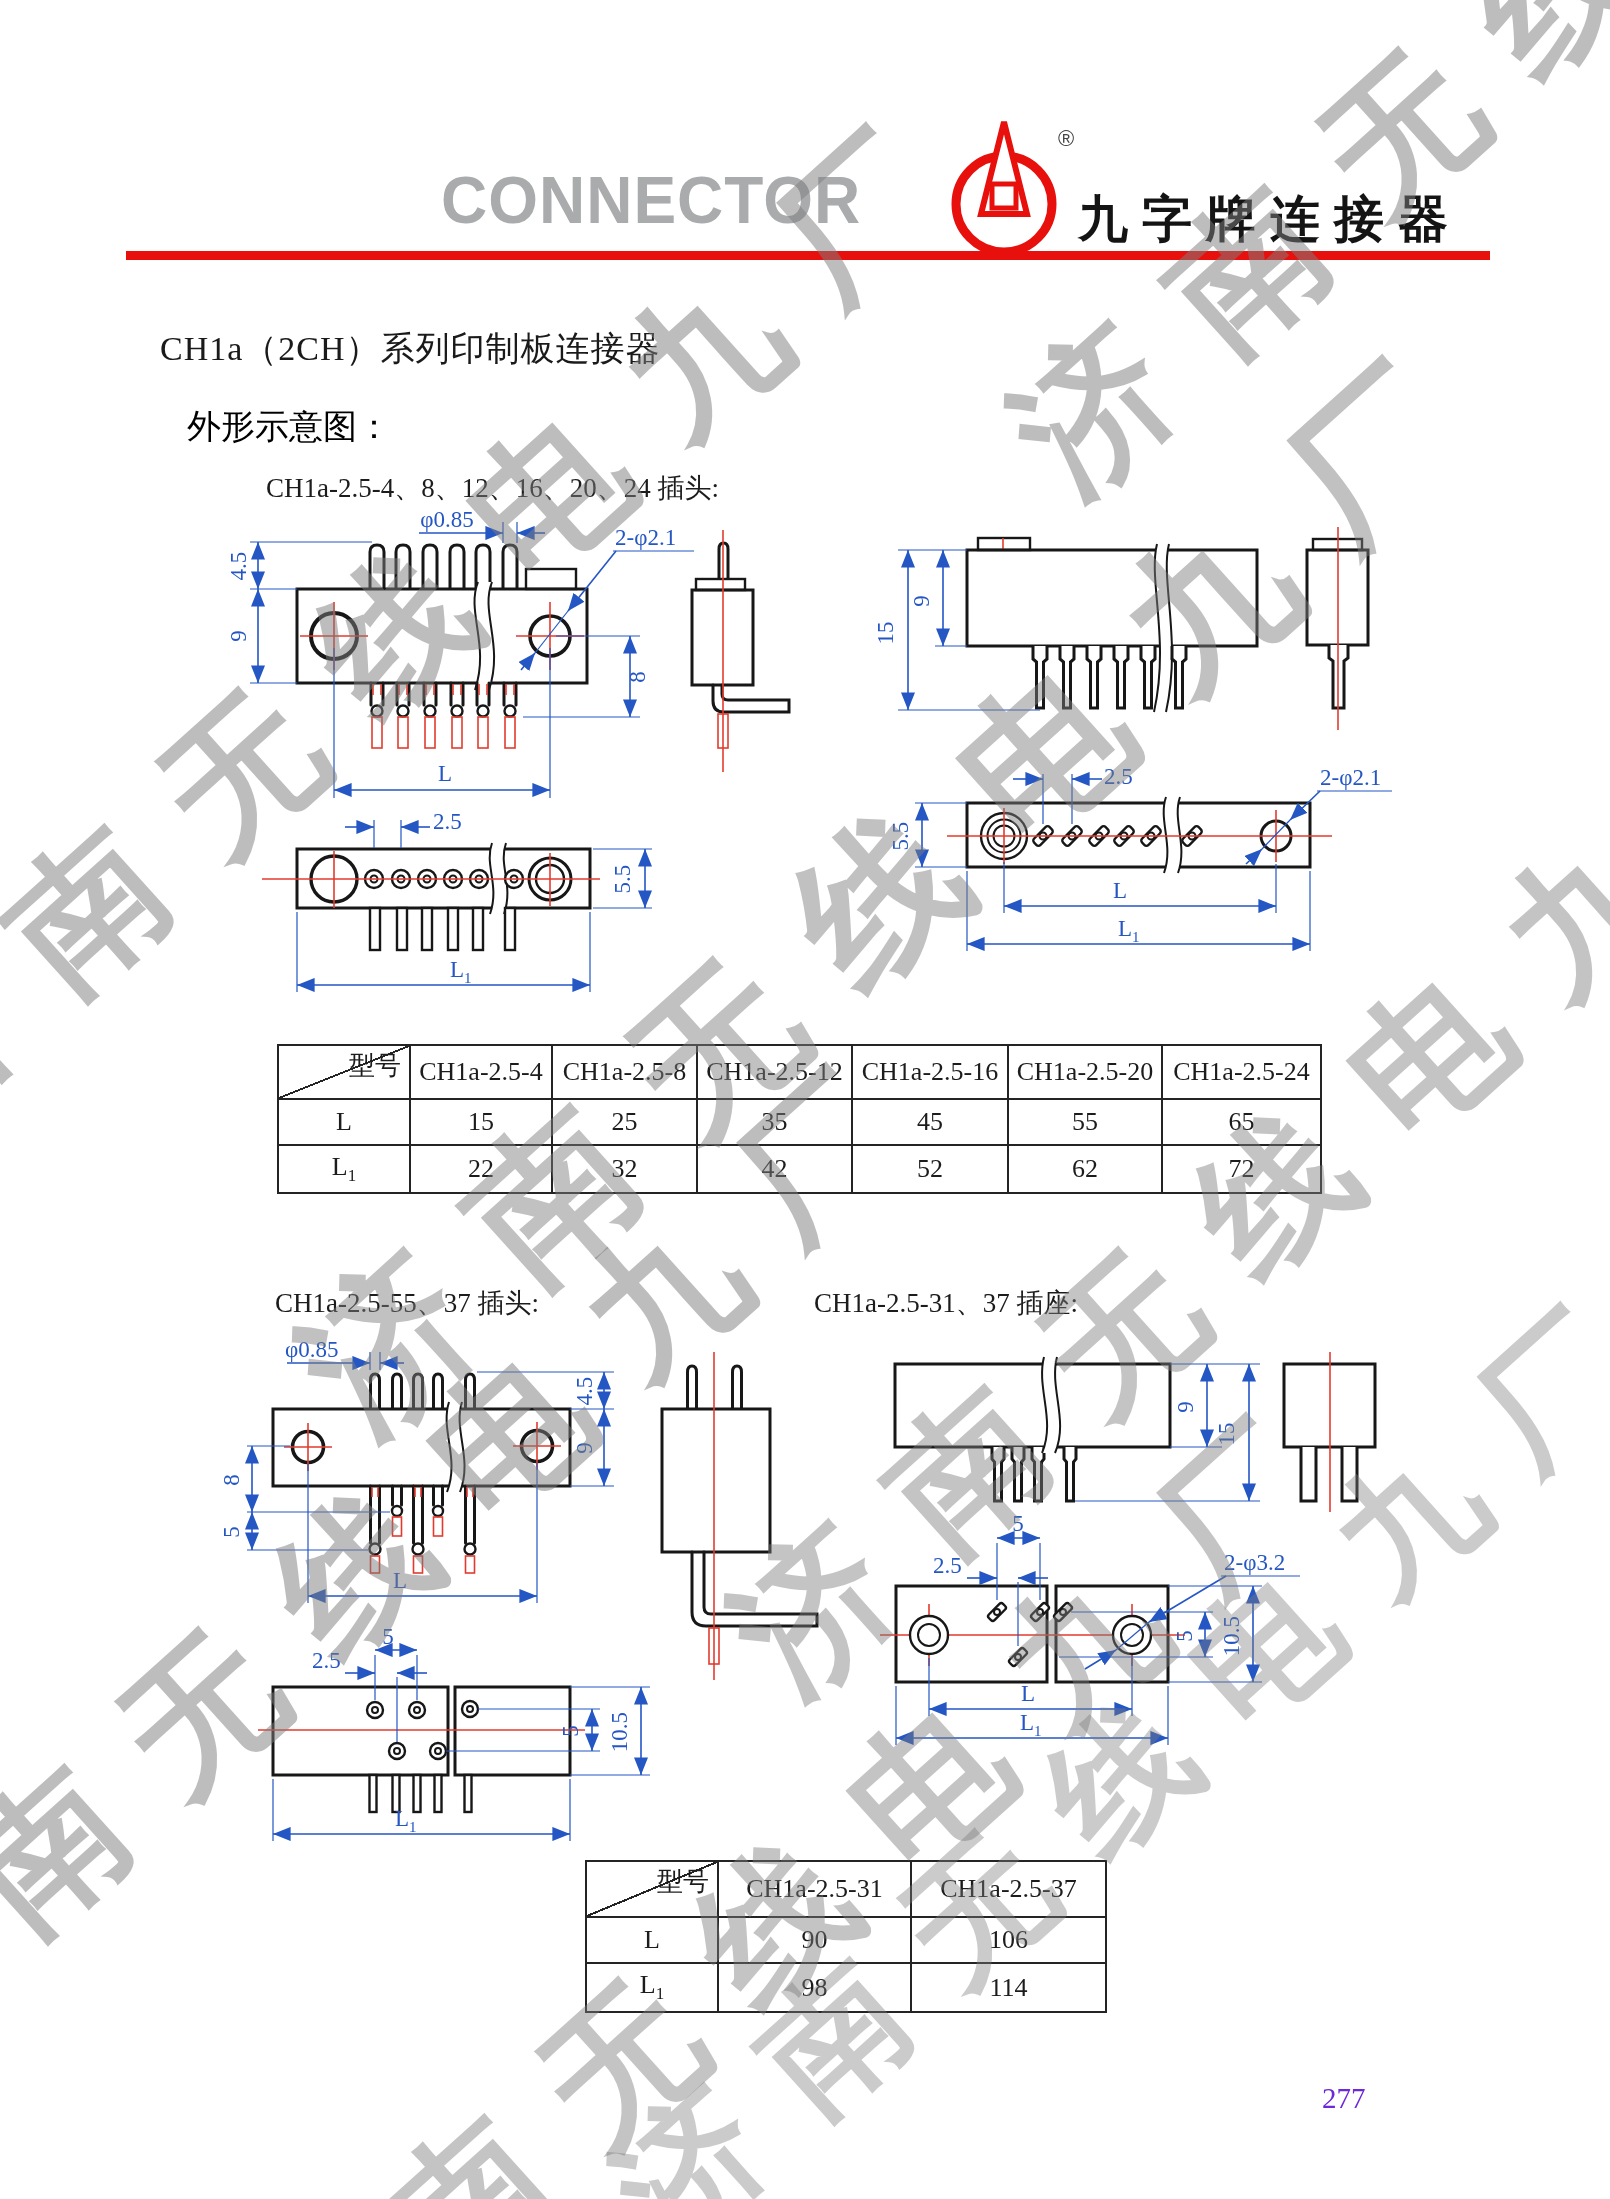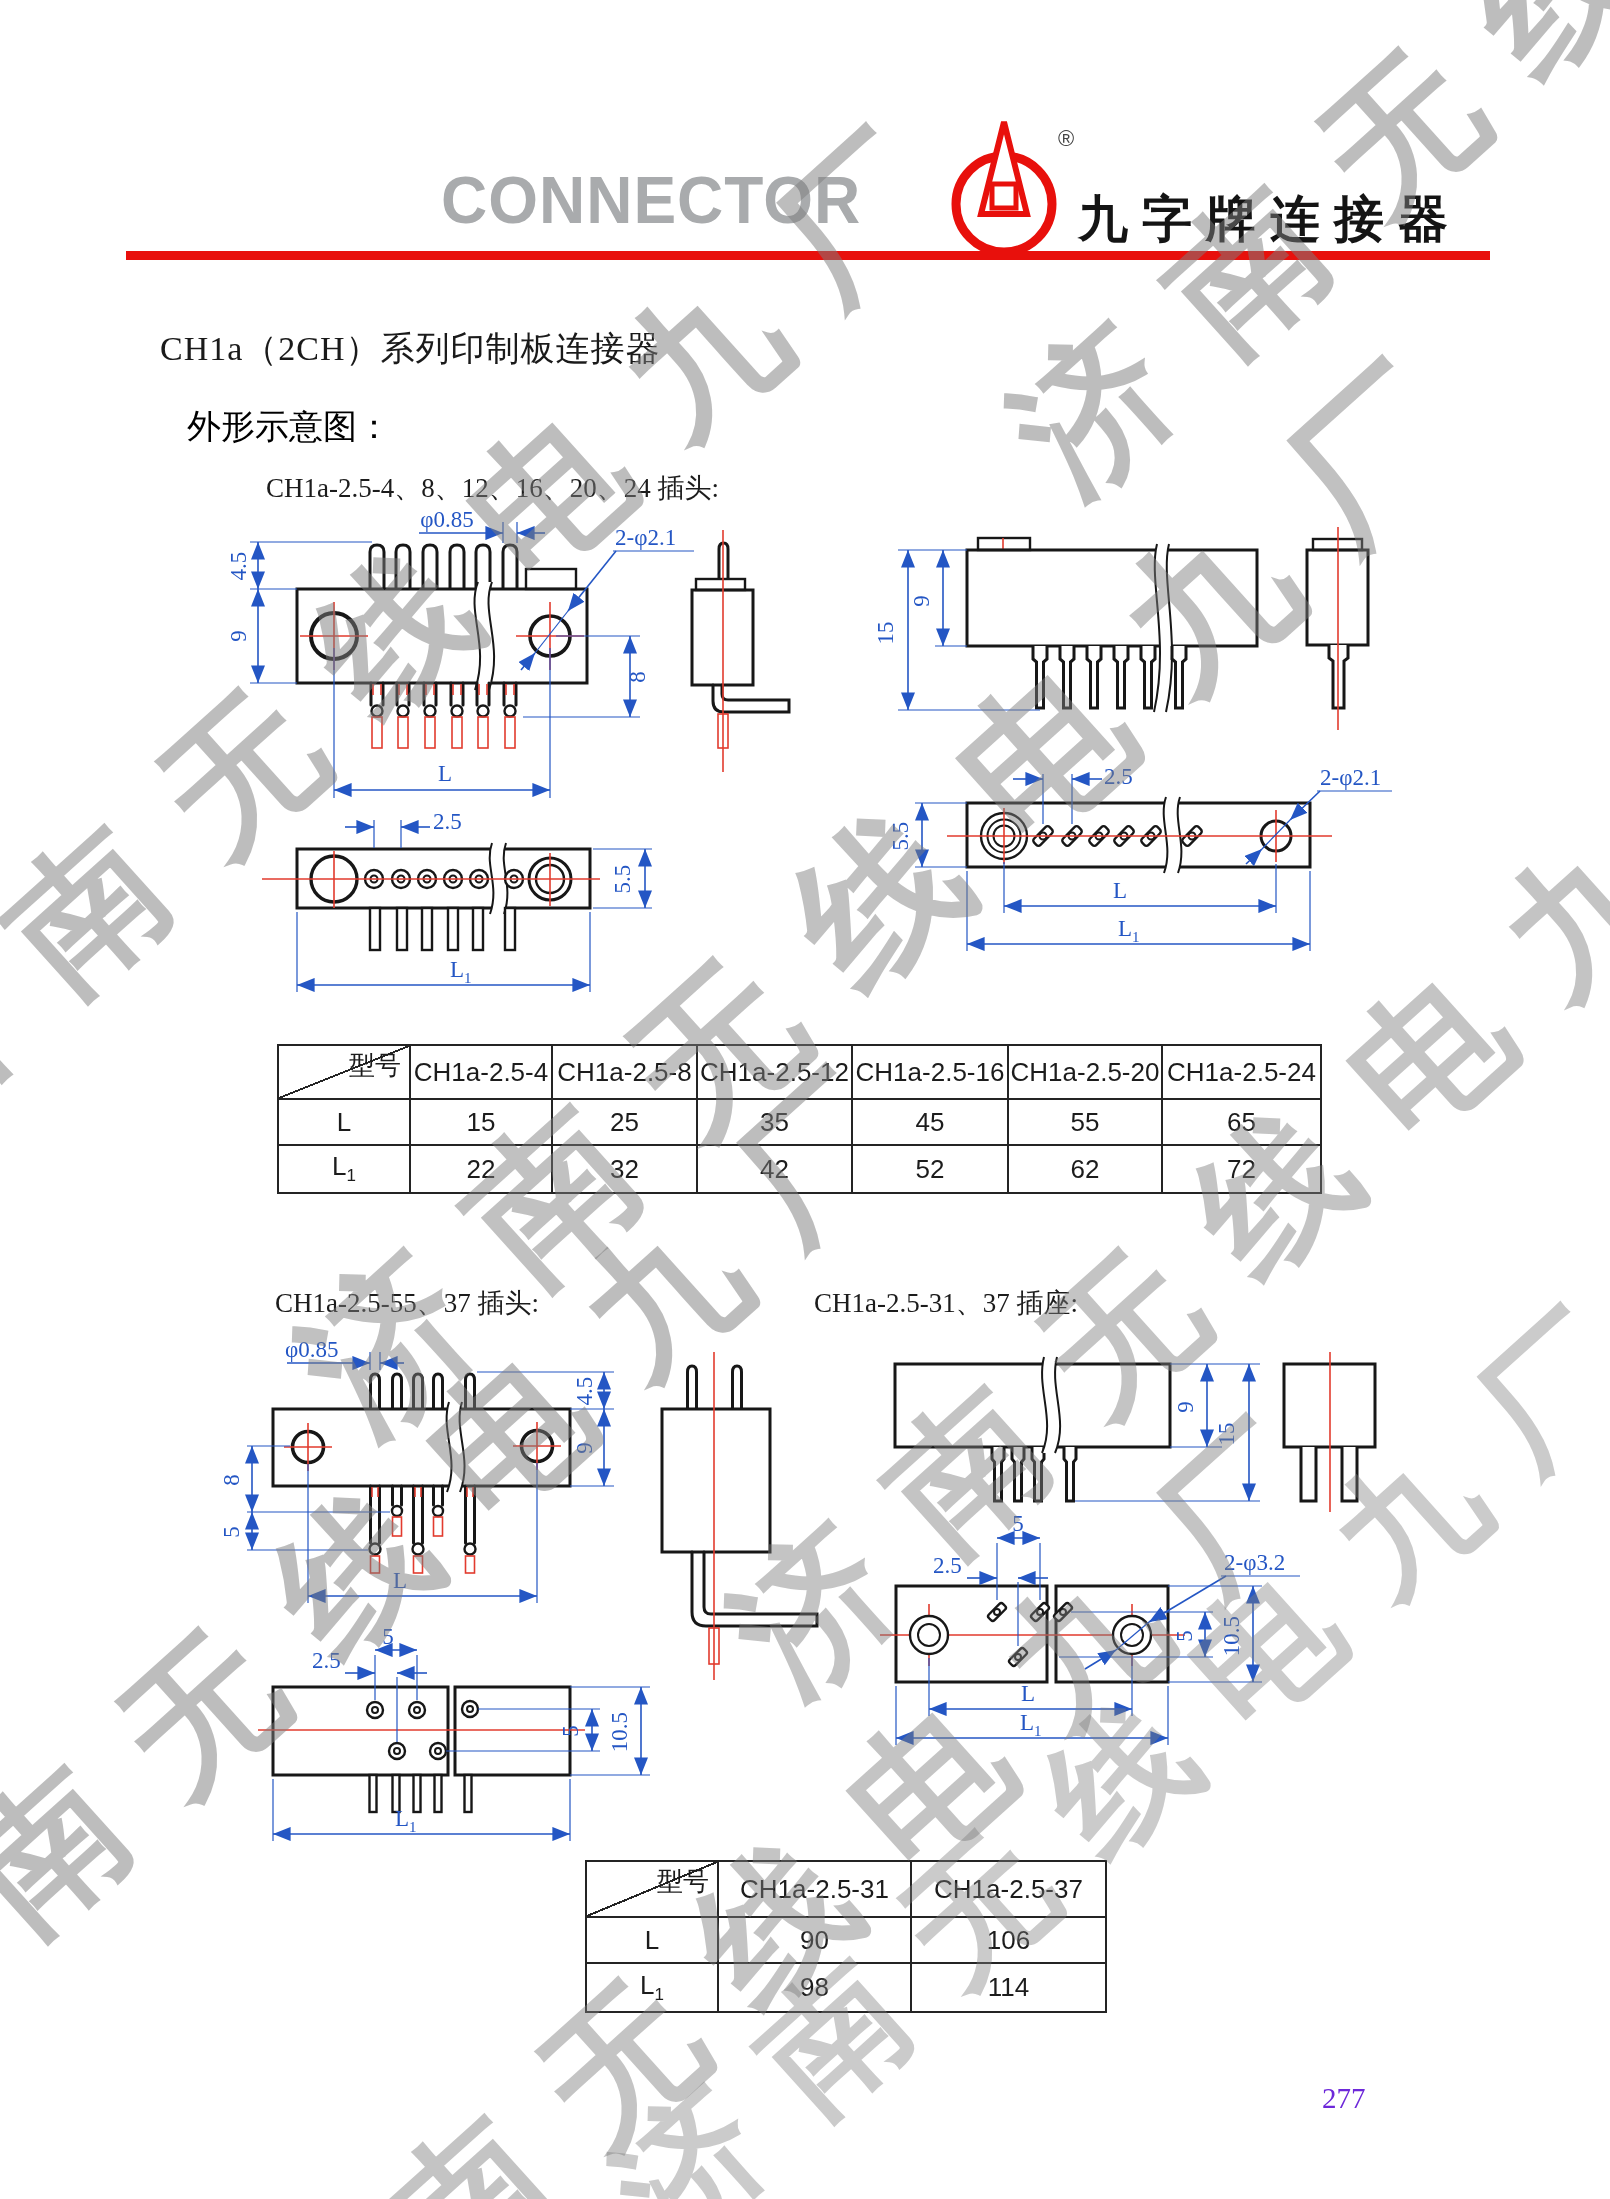--- a/index.html
+++ b/index.html
@@ -16,21 +16,21 @@
   .redline{position:absolute;left:126px;top:251px;width:1364px;height:9px;background:#e8100c;}
   .logo{position:absolute;left:948px;top:118px;}
   
   .title{position:absolute;left:160px;top:326px;font-size:34px;color:#1a1a1a;
          font-family:"Liberation Serif",serif;letter-spacing:1px;}
   .subtitle{position:absolute;left:187px;top:404px;font-size:34px;color:#000000;
          font-family:Liberation Serif, serif;}
   .seclabel{position:absolute;font-size:27px;color:#1c1c1c;font-family:"Liberation Serif",serif;}
   
   .dtable{position:absolute;border-collapse:collapse;table-layout:fixed;
-          font-family:Liberation Sans, sans-serif;color:#1c1c1c;}
+          font-family:Liberation Serif, serif;color:#1c1c1c;}
   .dtable td{border:2px solid #242424;text-align:center;font-size:26px;padding:1px;}
   .corner{background-image:linear-gradient(to bottom right,transparent calc(50% - 1px),
           #242424 calc(50% - 1px),#242424 calc(50% + 1px),transparent calc(50% + 1px));
           text-align:right !important;vertical-align:top;padding:2px 8px 0 0 !important;}
   sub.s1{font-size:17px;}
   .pagenum{position:absolute;left:1322px;top:2082px;font-size:29px;color:#6d28d9;
            font-family:"Liberation Serif",serif;}
   
   #draw{position:absolute;left:0;top:0;z-index:1;}
   .ln{stroke:#171717;stroke-width:3;fill:none;stroke-linecap:round;}

